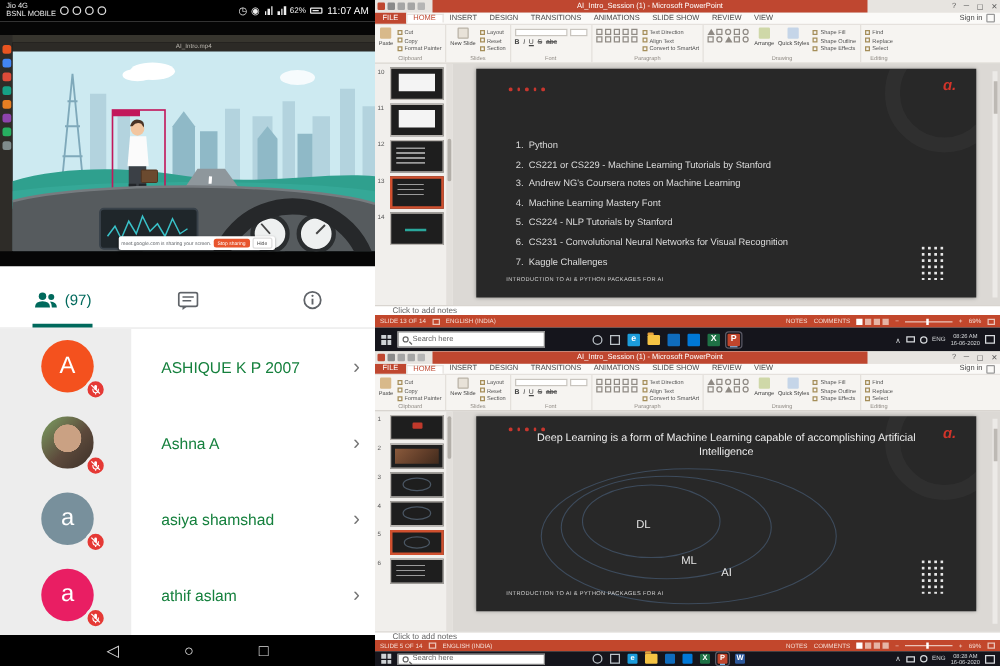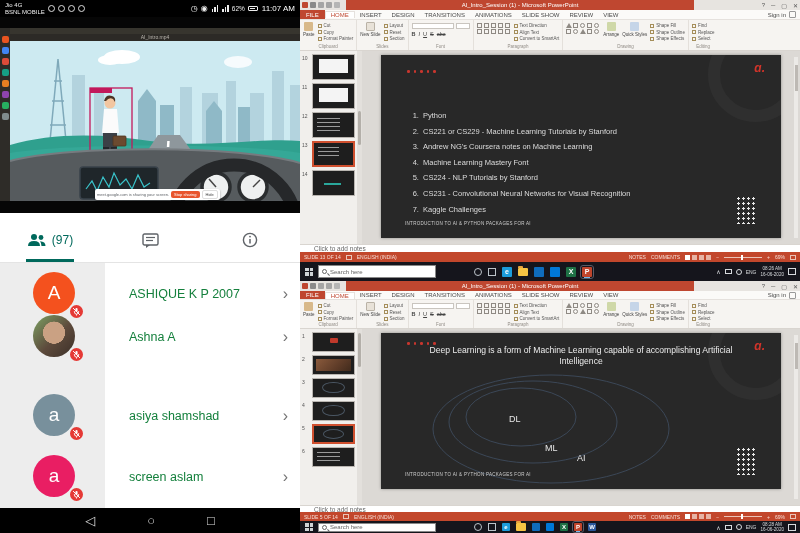--- a/index.html
+++ b/index.html
@@ -339,21 +339,21 @@
               <rect x="3.8" y="1" width="2.4" height="4.6" rx="1.2" fill="#fff"></rect>
               <path d="M2.5 4.5 Q2.5 8 5 8 Q7.5 8 7.5 4.5" fill="none" stroke="#fff" stroke-width="1"></path>
               <line x1="5" y1="8" x2="5" y2="9.5" stroke="#fff" stroke-width="1"></line>
               <line x1="1.2" y1="1.2" x2="8.8" y2="8.8" stroke="#fff" stroke-width="1.1"></line>
             </svg>
         </div>
         <div class="pname">ASHIQUE K P 2007</div>
         <div class="pchev">›</div>
       </div>
 
-      <div class="prow" style="top:43px">
+      <div class="prow" style="top:61px">
         <div class="pav photo"></div>
         <div class="mute">
           <svg width="9" height="9" viewBox="0 0 10 10">
               <rect x="3.8" y="1" width="2.4" height="4.6" rx="1.2" fill="#fff"></rect>
               <path d="M2.5 4.5 Q2.5 8 5 8 Q7.5 8 7.5 4.5" fill="none" stroke="#fff" stroke-width="1"></path>
               <line x1="5" y1="8" x2="5" y2="9.5" stroke="#fff" stroke-width="1"></line>
               <line x1="1.2" y1="1.2" x2="8.8" y2="8.8" stroke="#fff" stroke-width="1.1"></line>
             </svg>
         </div>
         <div class="pname">Ashna A</div>
@@ -381,21 +381,21 @@
             <span>a</span>
           </div>
         <div class="mute">
           <svg width="9" height="9" viewBox="0 0 10 10">
               <rect x="3.8" y="1" width="2.4" height="4.6" rx="1.2" fill="#fff"></rect>
               <path d="M2.5 4.5 Q2.5 8 5 8 Q7.5 8 7.5 4.5" fill="none" stroke="#fff" stroke-width="1"></path>
               <line x1="5" y1="8" x2="5" y2="9.5" stroke="#fff" stroke-width="1"></line>
               <line x1="1.2" y1="1.2" x2="8.8" y2="8.8" stroke="#fff" stroke-width="1.1"></line>
             </svg>
         </div>
-        <div class="pname">screen aslam</div>
+        <div class="pname">athif aslam</div>
         <div class="pchev">›</div>
       </div>
     </div>
 
     <div class="p-nav">
       <span>◁</span>
       <span>○</span>
       <span>□</span>
     </div>
   </div>

